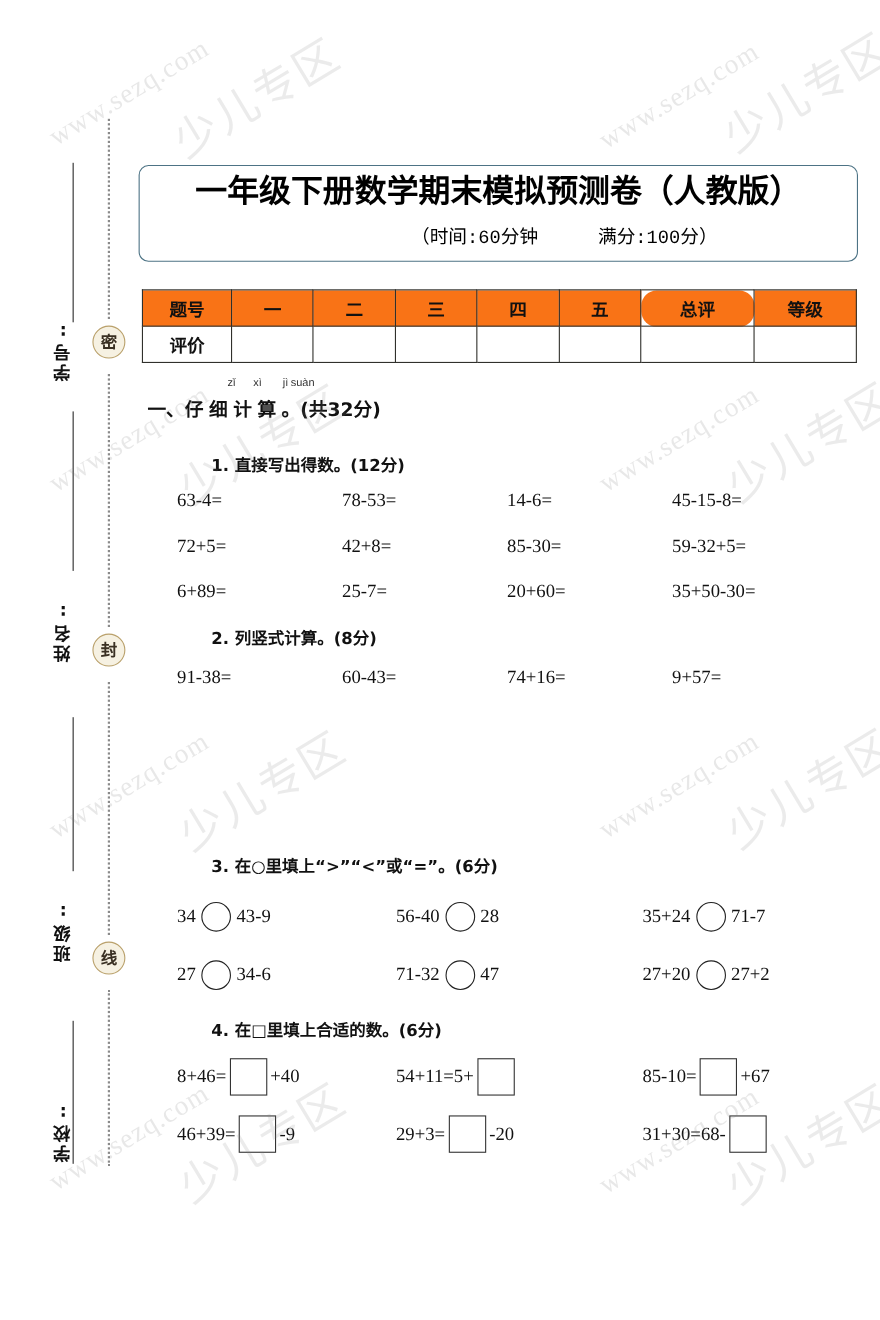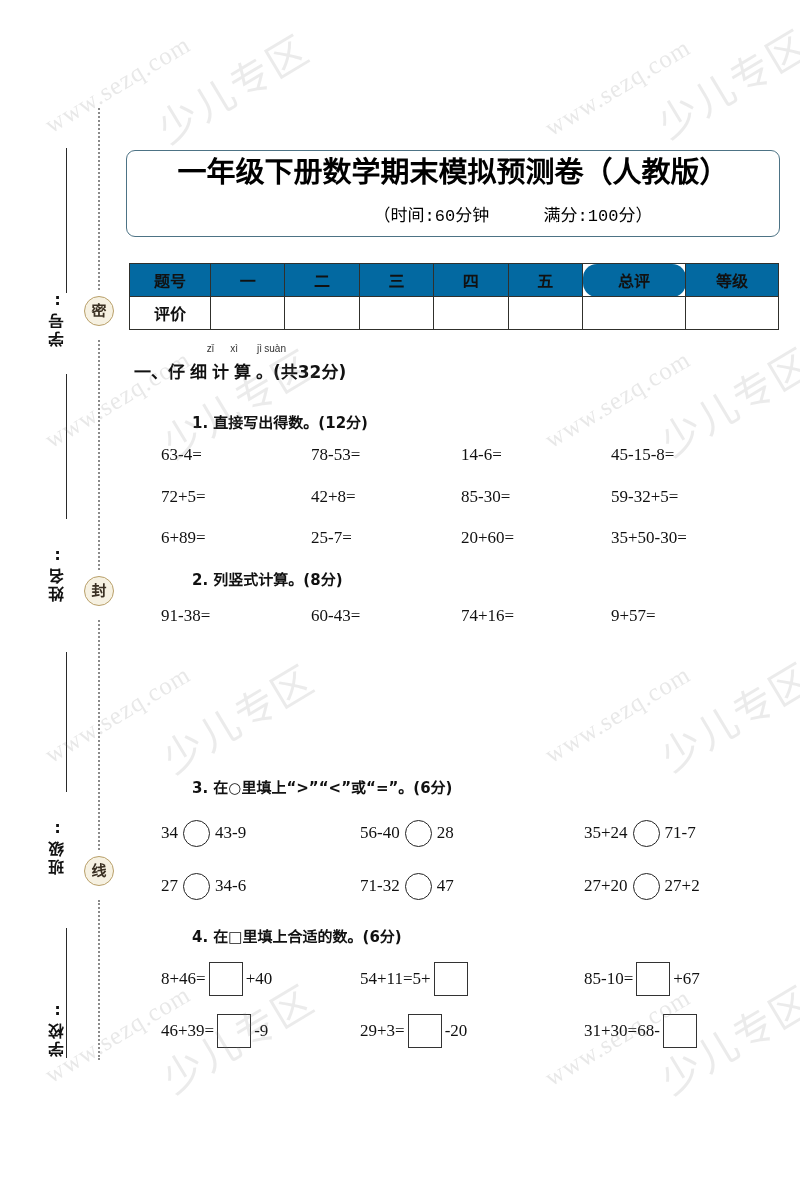--- a/index.html
+++ b/index.html
@@ -114,21 +114,21 @@
     left: 0;
     top: 150px;
     width: 654px;
     box-sizing: border-box;
     border: 1.6px solid #4d7385;
     border-radius: 9px;
     background: transparent;
     padding: 6px 10px 10px 10px;
   }
   #paper-title {
-    font-family: Liberation Mono, monospace;
+    font-family: Liberation Sans, sans-serif;
     font-size: 29px;
     font-weight: bold;
     letter-spacing: 0px;
     line-height: 1.25;
     text-align: center;
     color: #000;
     white-space: nowrap;
   }
   #title-meta {
     margin-top: 8px;
@@ -152,21 +152,21 @@
   #score-table td {
     border: 1.4px solid #30302c;
     height: 30px;
     text-align: center;
     vertical-align: middle;
     font-family: "DejaVu Sans", sans-serif;
     font-size: 16px;
     font-weight: bold;
     color: #111;
   }
-  #score-table tr.head td { background: #0369a1; }
+  #score-table tr.head td { background: #f97316; }
   #score-table tr.body td { background: #ffffff; }
   #score-table td.lbl { width: 78px; }
   #score-table td.tot { width: 100px; border-radius: 14px; }
   #score-table td.grd { width: 90px; }
 
   
   .section-head {
     position: absolute;
     left: 8px;
     font-family: "DejaVu Sans", sans-serif;

